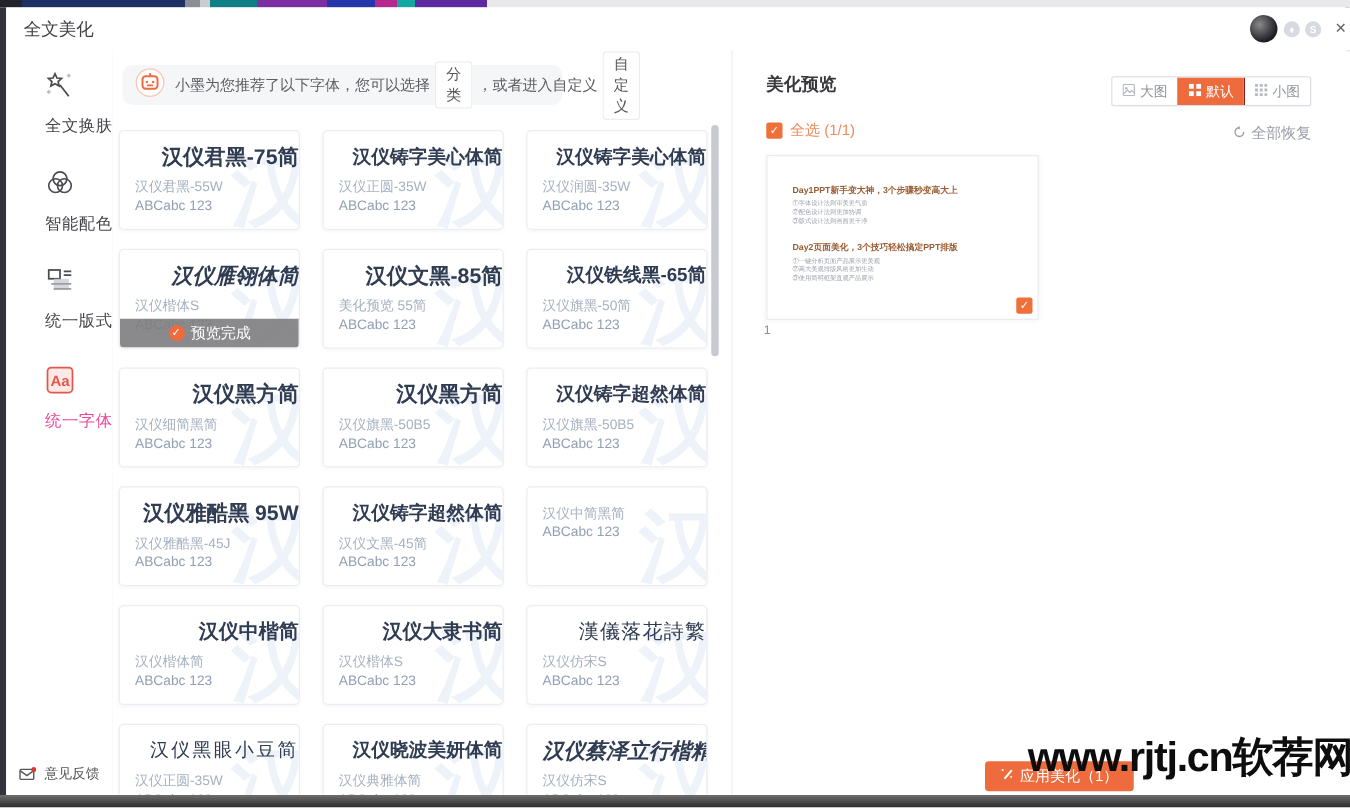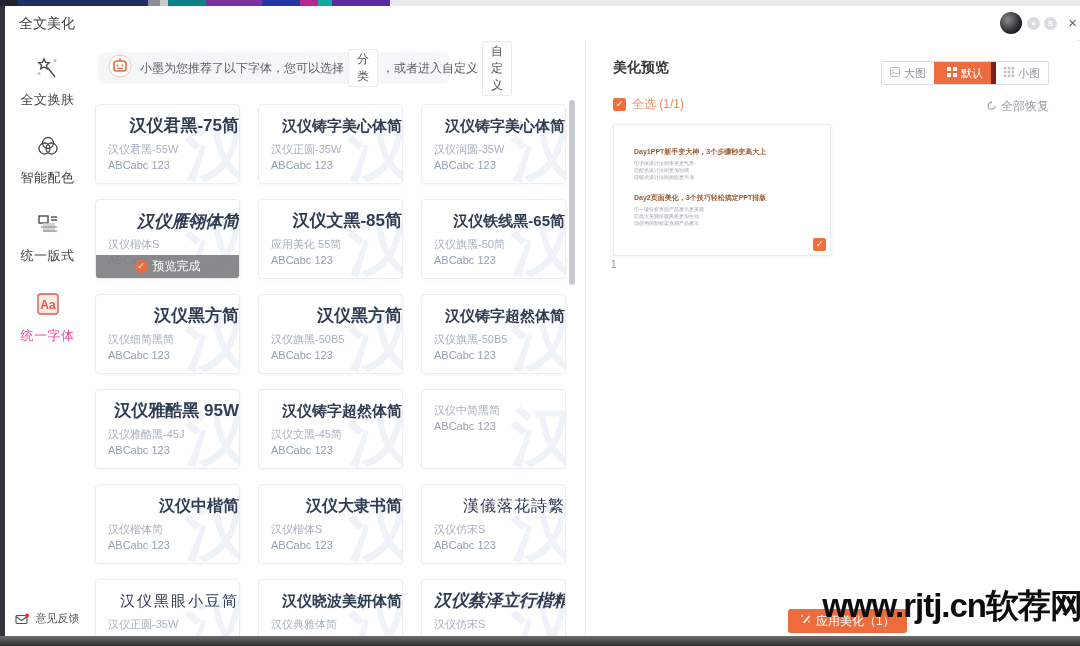--- a/index.html
+++ b/index.html
@@ -24,21 +24,21 @@
   .titlebar .win-title{position:absolute;left:14px;top:0;line-height:34px;font-size:14px;color:#3f3f44;}
   .avatar{position:absolute;right:70px;top:6px;width:22px;height:22px;border-radius:50%;
     background:radial-gradient(circle at 35% 35%,#8a8a8a,#1c1c22 70%);}
   .mini-ic{position:absolute;top:11px;width:13px;height:13px;border-radius:50%;background:#d7dae0;
     color:#fff;font-size:8px;font-weight:bold;text-align:center;line-height:13px;}
   .mini-ic.a{right:52px;} .mini-ic.b{right:35px;}
   .close-x{position:absolute;right:15px;top:7px;font-size:15px;color:#5f5f64;line-height:20px;cursor:default;}
   
   .sidebar{position:absolute;left:0;top:34px;width:85px;height:596px;border-right:1px solid #f0f0f3;background:#fff;}
   .nav-item{position:absolute;left:0;width:85px;text-align:center;}
-  .nav-item .lbl{display:block;margin-top:5px;font-size:13px;color:#45454a;letter-spacing:.5px;}
+  .nav-item .lbl{display:block;margin-top:5px;font-size:13px;color:#45454a;letter-spacing:.5px;text-align:right;}
   .nav-item.active .lbl{color:#ec4899;}
   .nav-item:nth-child(1){top:14px;} .nav-item:nth-child(2){top:92px;}
   .nav-item:nth-child(3){top:170px;} .nav-item:nth-child(4){top:250px;}
   .feedback{position:absolute;left:0;bottom:10px;width:85px;text-align:center;font-size:11px;color:#55555a;}
   .feedback svg{vertical-align:-3px;margin-right:3px;}
   
   .content{position:absolute;left:85px;top:34px;width:495px;height:596px;overflow:hidden;background:#fff;}
   .rec-bar{position:absolute;left:8px;top:12px;width:352px;height:32px;background:#f5f6f8;border-radius:8px;
     display:flex;align-items:center;padding:0 0 0 10px;box-sizing:border-box;}
   .rec-bar .txt{font-size:12px;color:#5d5d62;white-space:nowrap;}
@@ -64,21 +64,21 @@
   .sz-xs .title{font-size:17px;line-height:24px;}
   .toast{position:absolute;left:0;right:0;bottom:0;height:23px;background:rgba(125,125,127,.9);z-index:2;
     display:flex;align-items:center;justify-content:center;gap:5px;color:#fff;font-size:12px;}
   .tcheck{width:13px;height:13px;border-radius:50%;background:#ed6b3d;color:#fff;font-size:9px;
     line-height:13px;text-align:center;flex:0 0 auto;}
   .scroll-thumb{position:absolute;left:479px;top:60px;width:6px;height:185px;border-radius:3px;background:#c7cad1;}
   
   .panel{position:absolute;left:580px;top:34px;width:491px;height:596px;border-left:1px solid #f0f0f3;background:#fff;}
   .panel-title{position:absolute;left:27px;top:19px;font-size:14px;font-weight:700;color:#37373c;}
   .size-group{position:absolute;right:28px;top:21px;height:22px;display:flex;border:1px solid #dcdee3;border-radius:2px;overflow:hidden;}
-  .size-btn{display:flex;align-items:center;gap:4px;padding:0 8px;font-size:11px;color:#8f9399;background:#fff;border-left:5px solid #7f1d1d;}
+  .size-btn{display:flex;align-items:center;gap:4px;padding:0 8px;font-size:11px;color:#8f9399;background:#fff;border-left:1px solid #7f1d1d;}
   .size-btn:first-child{border-left:none;}
   .size-btn.active{background:#ed6b3d;color:#fff;border-color:#ed6b3d;}
   .select-row{position:absolute;left:27px;top:56px;display:flex;align-items:center;gap:6px;}
   .cbx{width:13px;height:13px;border-radius:2px;background:#f0703c;color:#fff;font-size:9px;line-height:13px;text-align:center;}
   .select-lbl{font-size:12px;color:#ee8a5e;}
   .restore{position:absolute;right:28px;top:58px;font-size:12px;color:#9a9ea6;display:flex;align-items:center;gap:4px;}
   .thumb{position:absolute;left:27px;top:84px;width:216px;height:130px;background:#fff;border:1px solid #e9ebee;
     box-shadow:0 1px 5px rgba(0,0,0,.06);overflow:hidden;}
   .s-h{margin:0 0 0 20px;font-size:7px;font-weight:700;color:#9a5c32;white-space:nowrap;}
   .s-h1{padding-top:22px;}
@@ -213,21 +213,21 @@
     <div class="sub">汉仪楷体S</div>
     <div class="sample">ABCabc 123</div>
     <div class="toast">
       <span class="tcheck">✓</span>
       <span class="ttext">预览完成</span>
     </div>
   </div>
         <div class="card t-heavy t-bold">
     <div class="wm">汉</div>
     <div class="title">汉仪文黑-85简</div>
-    <div class="sub">应用美化 55简</div>
+    <div class="sub">美化预览 55简</div>
     <div class="sample">ABCabc 123</div>
 
   </div>
         <div class="card t-heavy t-bold sz-m">
     <div class="wm">汉</div>
     <div class="title">汉仪铁线黑-65简</div>
     <div class="sub">汉仪旗黑-50简</div>
     <div class="sample">ABCabc 123</div>
 
   </div>

